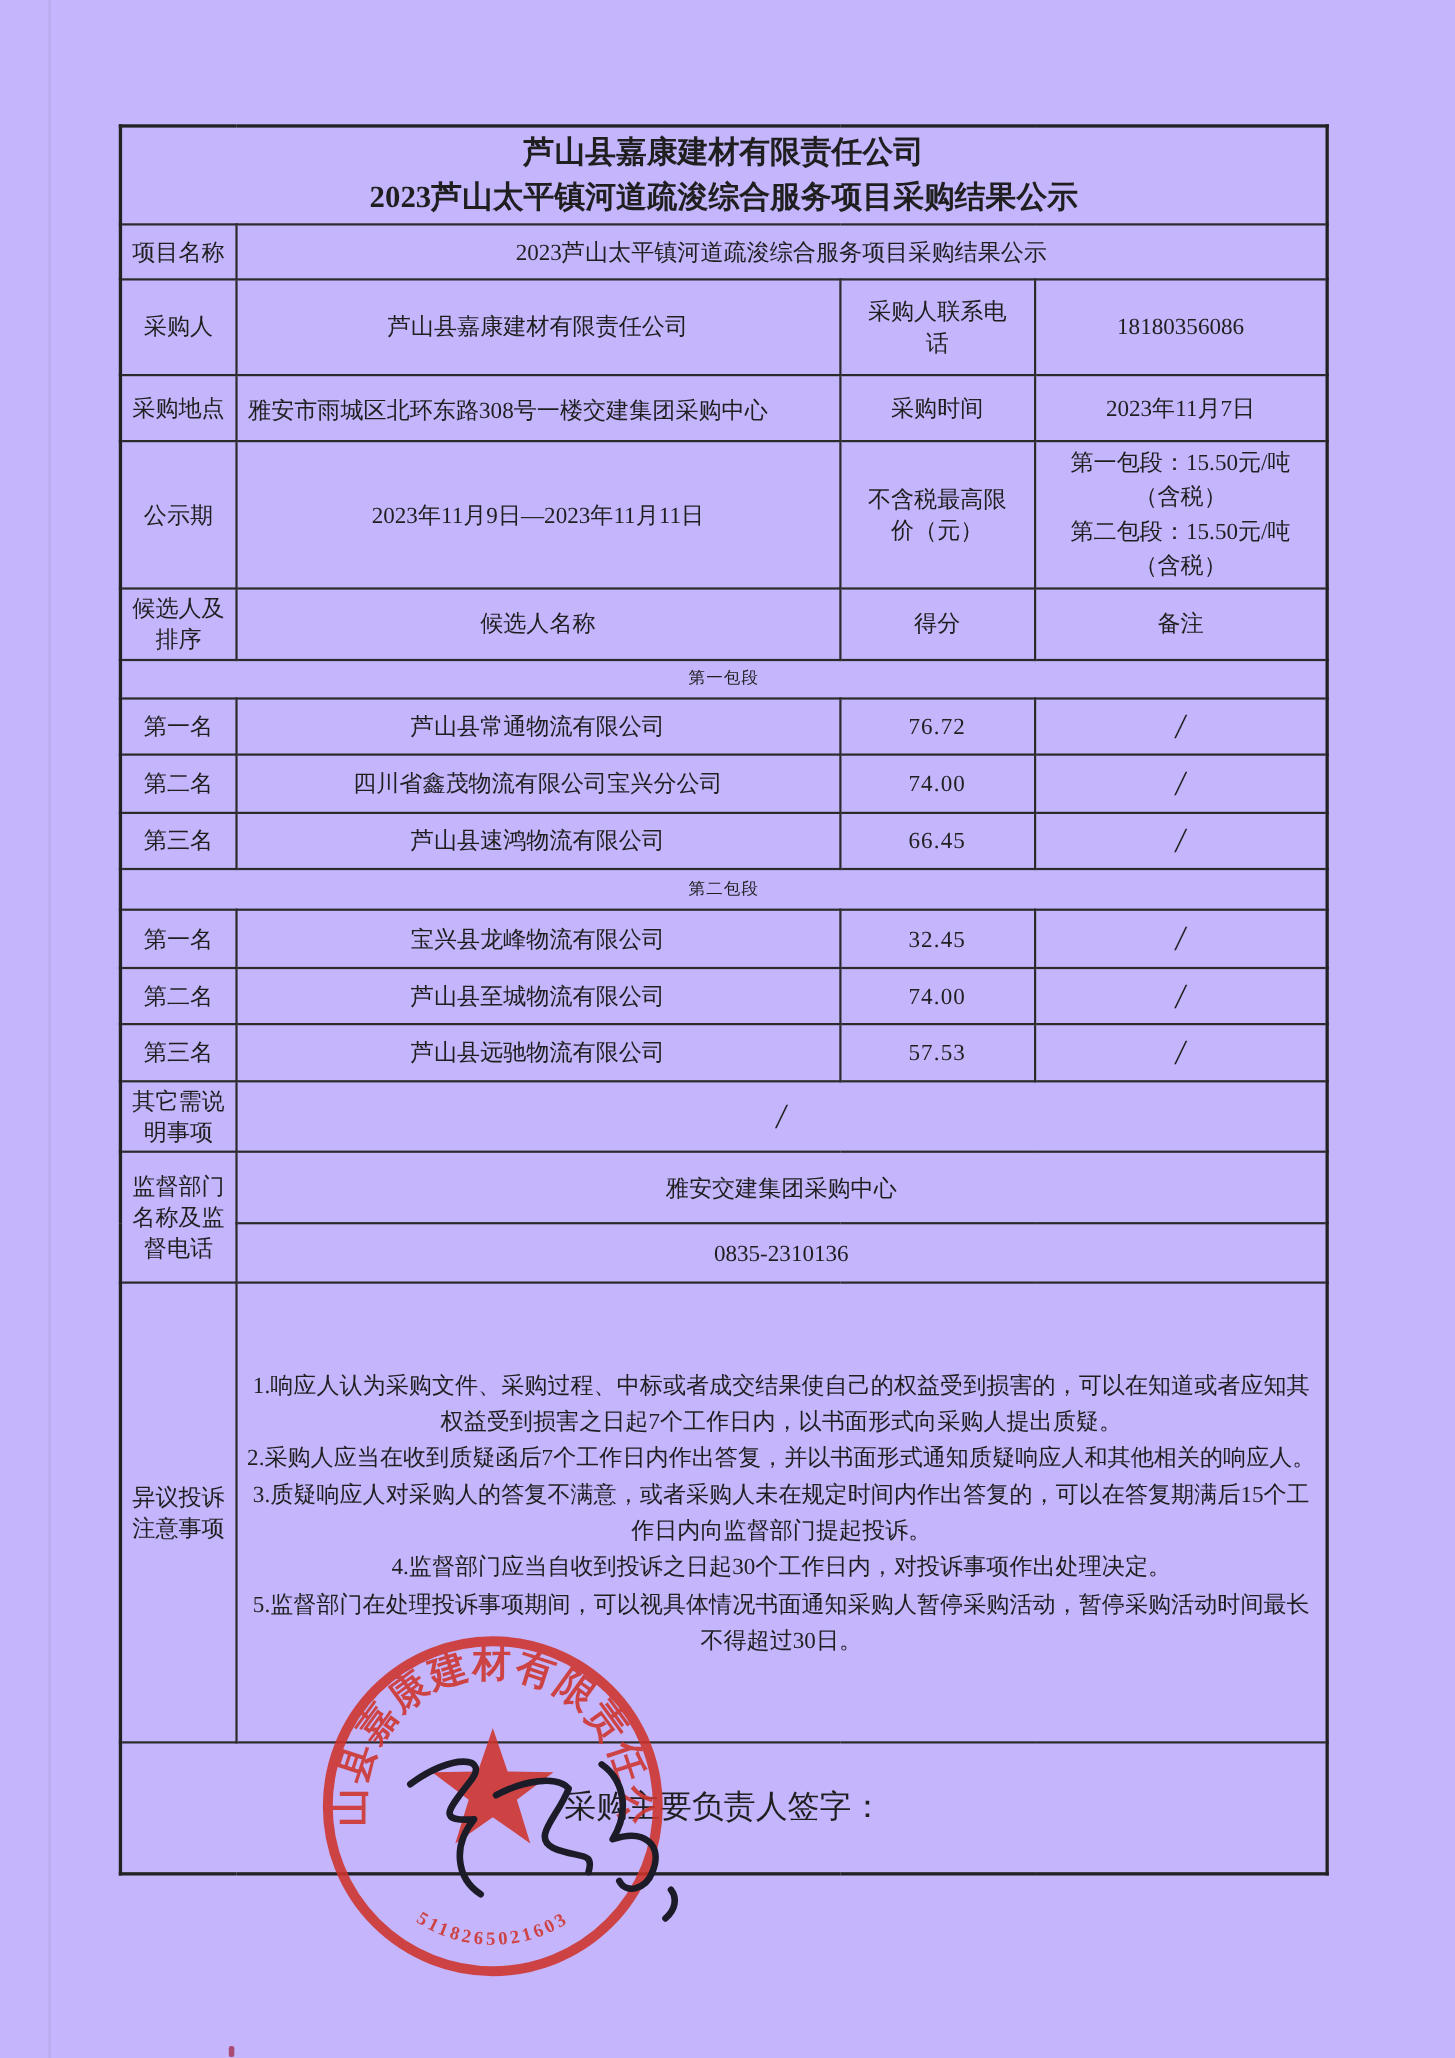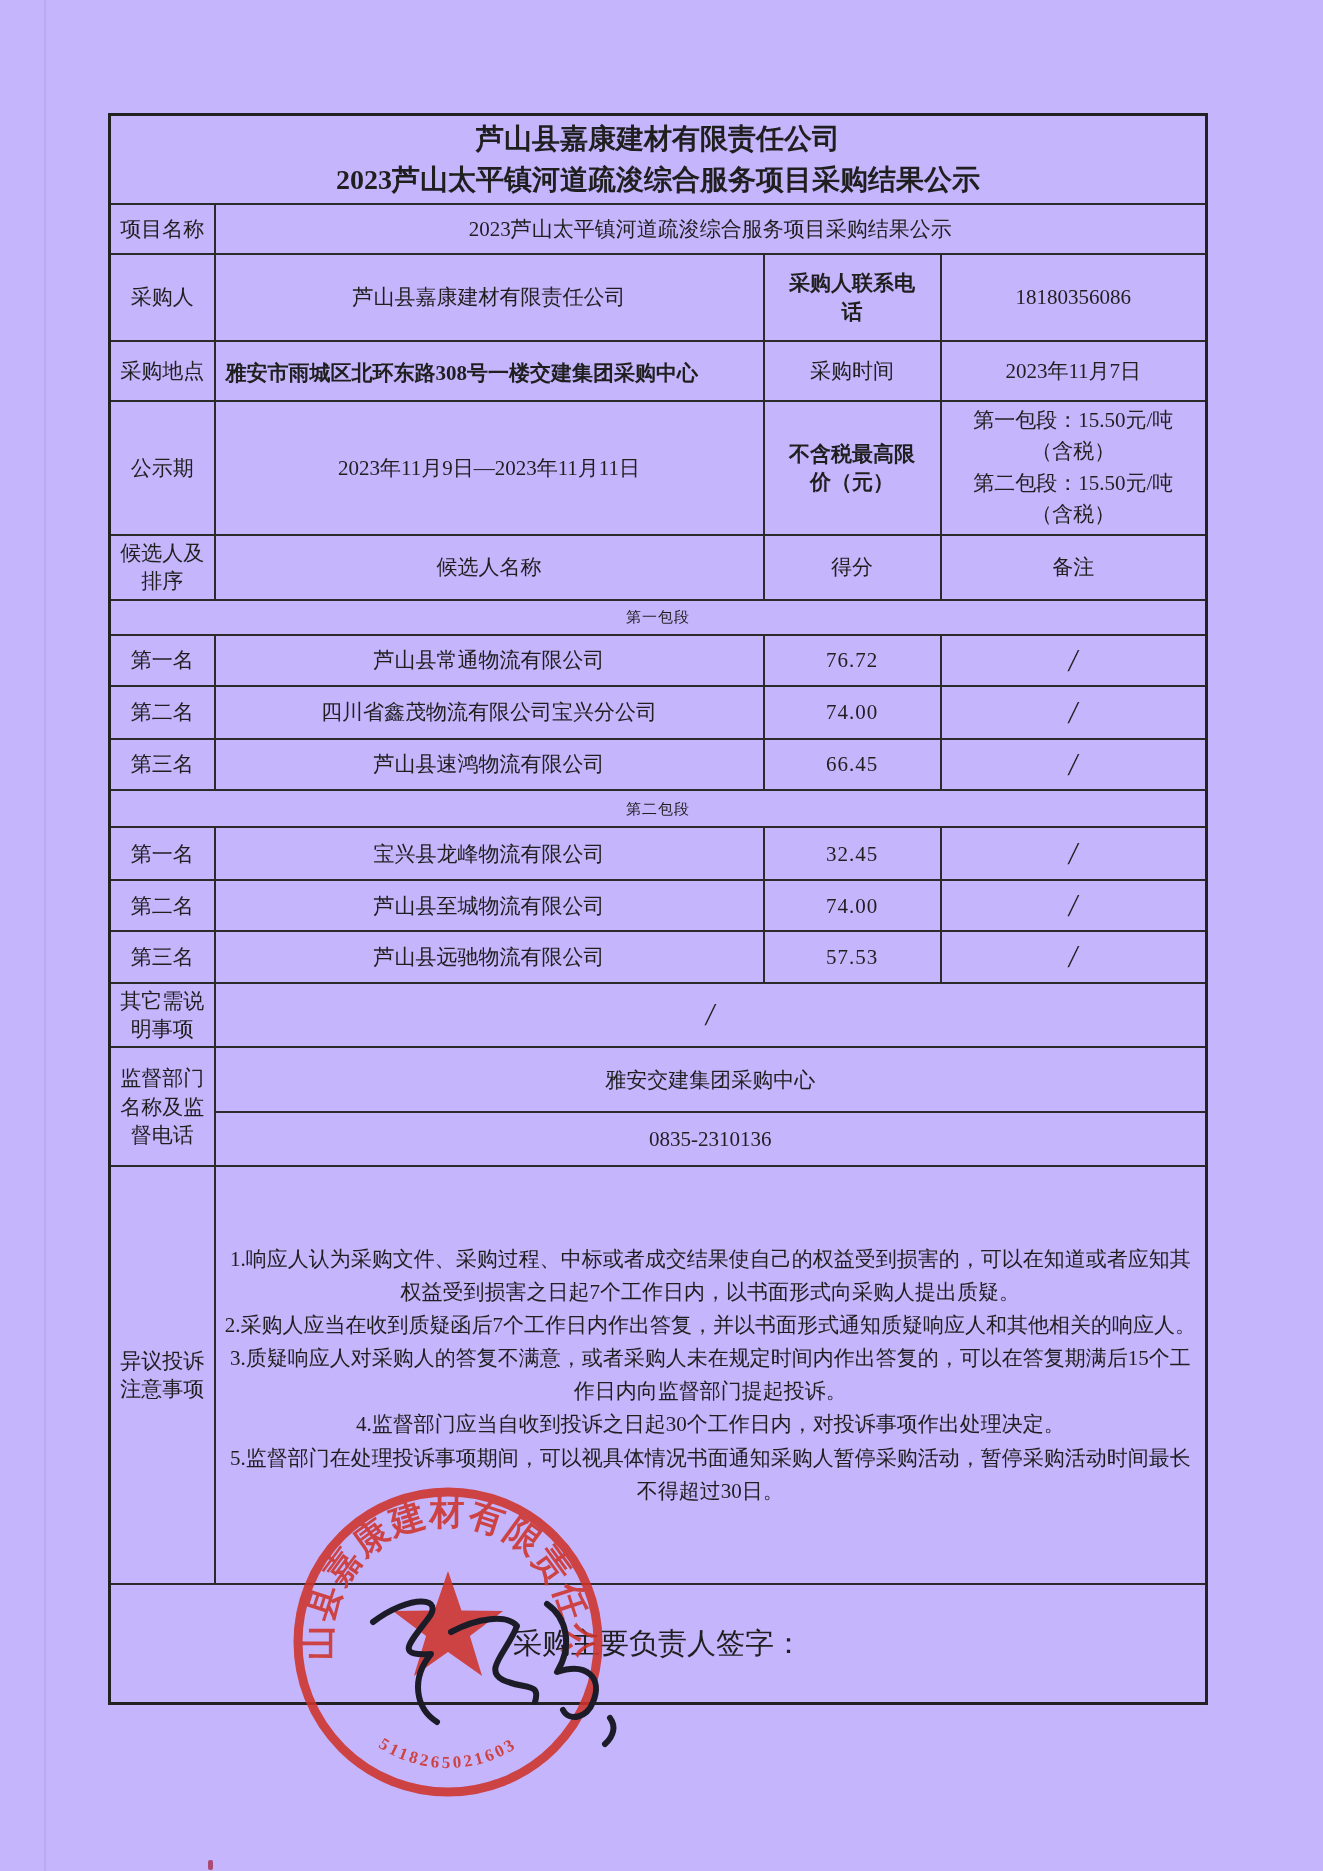--- a/index.html
+++ b/index.html
@@ -22,22 +22,22 @@
   }
   .doc-table td{
     border:2px solid #2b2b2b;
     text-align:center;vertical-align:middle;
     padding:3px 6px;
     overflow:hidden;
   }
   .doc-table{border:3px solid #222;}
   .title-cell{font-size:28px;font-weight:bold;line-height:1.45;padding:6px 0;}
   .label-cell{padding:3px 4px;}
-  .narrow{max-width:142px;margin:11px auto;font-weight:bold;}
-  .addr{max-width:520px;text-align:left;margin:4px 0 0 4px;font-weight:bold;}
+  .narrow{max-width:142px;margin:11px auto;}
+  .addr{max-width:520px;text-align:left;margin:4px 0 0 4px;}
   .price-cell{line-height:1.5;}
   .section-cell{font-size:15px;letter-spacing:1px;margin-top:16px;}
   .score{font-size:21px;letter-spacing:1px;}
   .slash{font-size:32px;font-weight:400;transform:skewX(-8deg);display:inline-block;}
   .notice-cell{text-align:left;vertical-align:middle;padding:10px 14px 10px 12px;}
   .notice-cell div{line-height:1.58;}
   .sign-cell{text-align:left;padding-left:16px;font-size:29px;}
 
   .stamp{position:absolute;left:283px;top:1472px;width:330px;height:345px;opacity:.88;}
   .signature{position:absolute;left:355px;top:1560px;width:270px;height:190px;}

